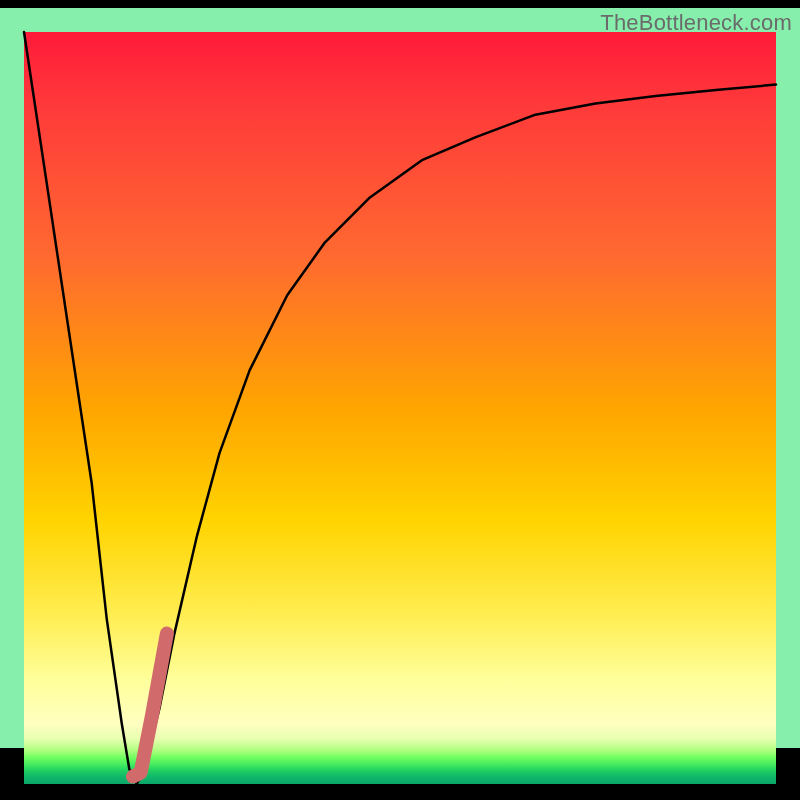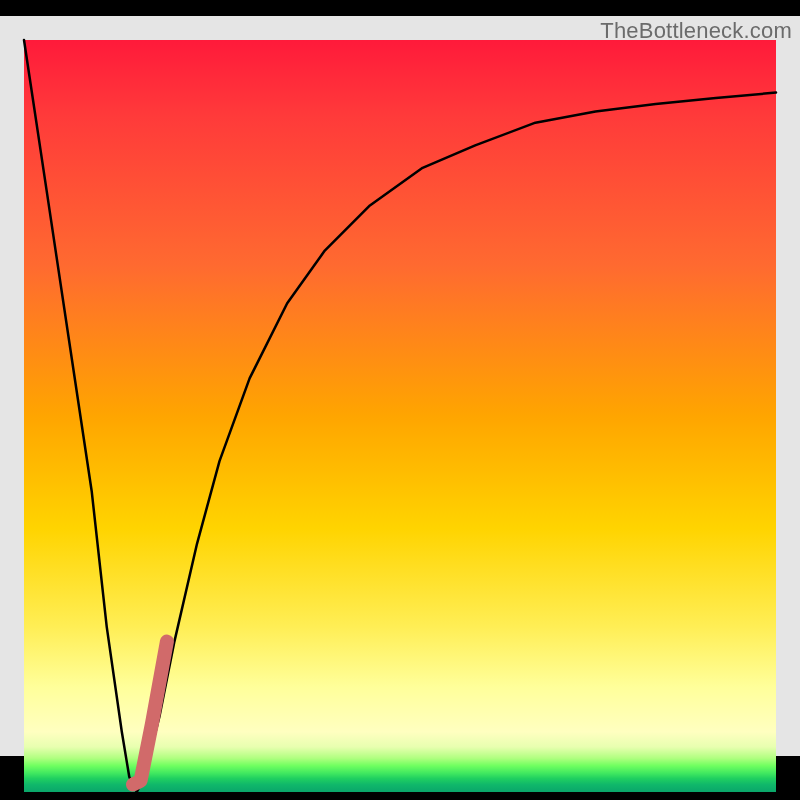--- a/index.html
+++ b/index.html
@@ -7,24 +7,24 @@
     padding: 0;
     width: 800px;
     height: 800px;
     background: #000;
     font-family: Arial, Helvetica, sans-serif;
     overflow: hidden;
   }
   .frame {
     position: absolute;
     left: 0;
-    top: 16px;
+    top: 8px;
     width: 800px;
     height: 740px;
-    background: #e5e5e5;
+    background: #86efac;
   }
   .plot {
     position: absolute;
     left: 24px;
     top: 24px;
     width: 752px;
     height: 752px;
     
     background:
       linear-gradient(to bottom,

